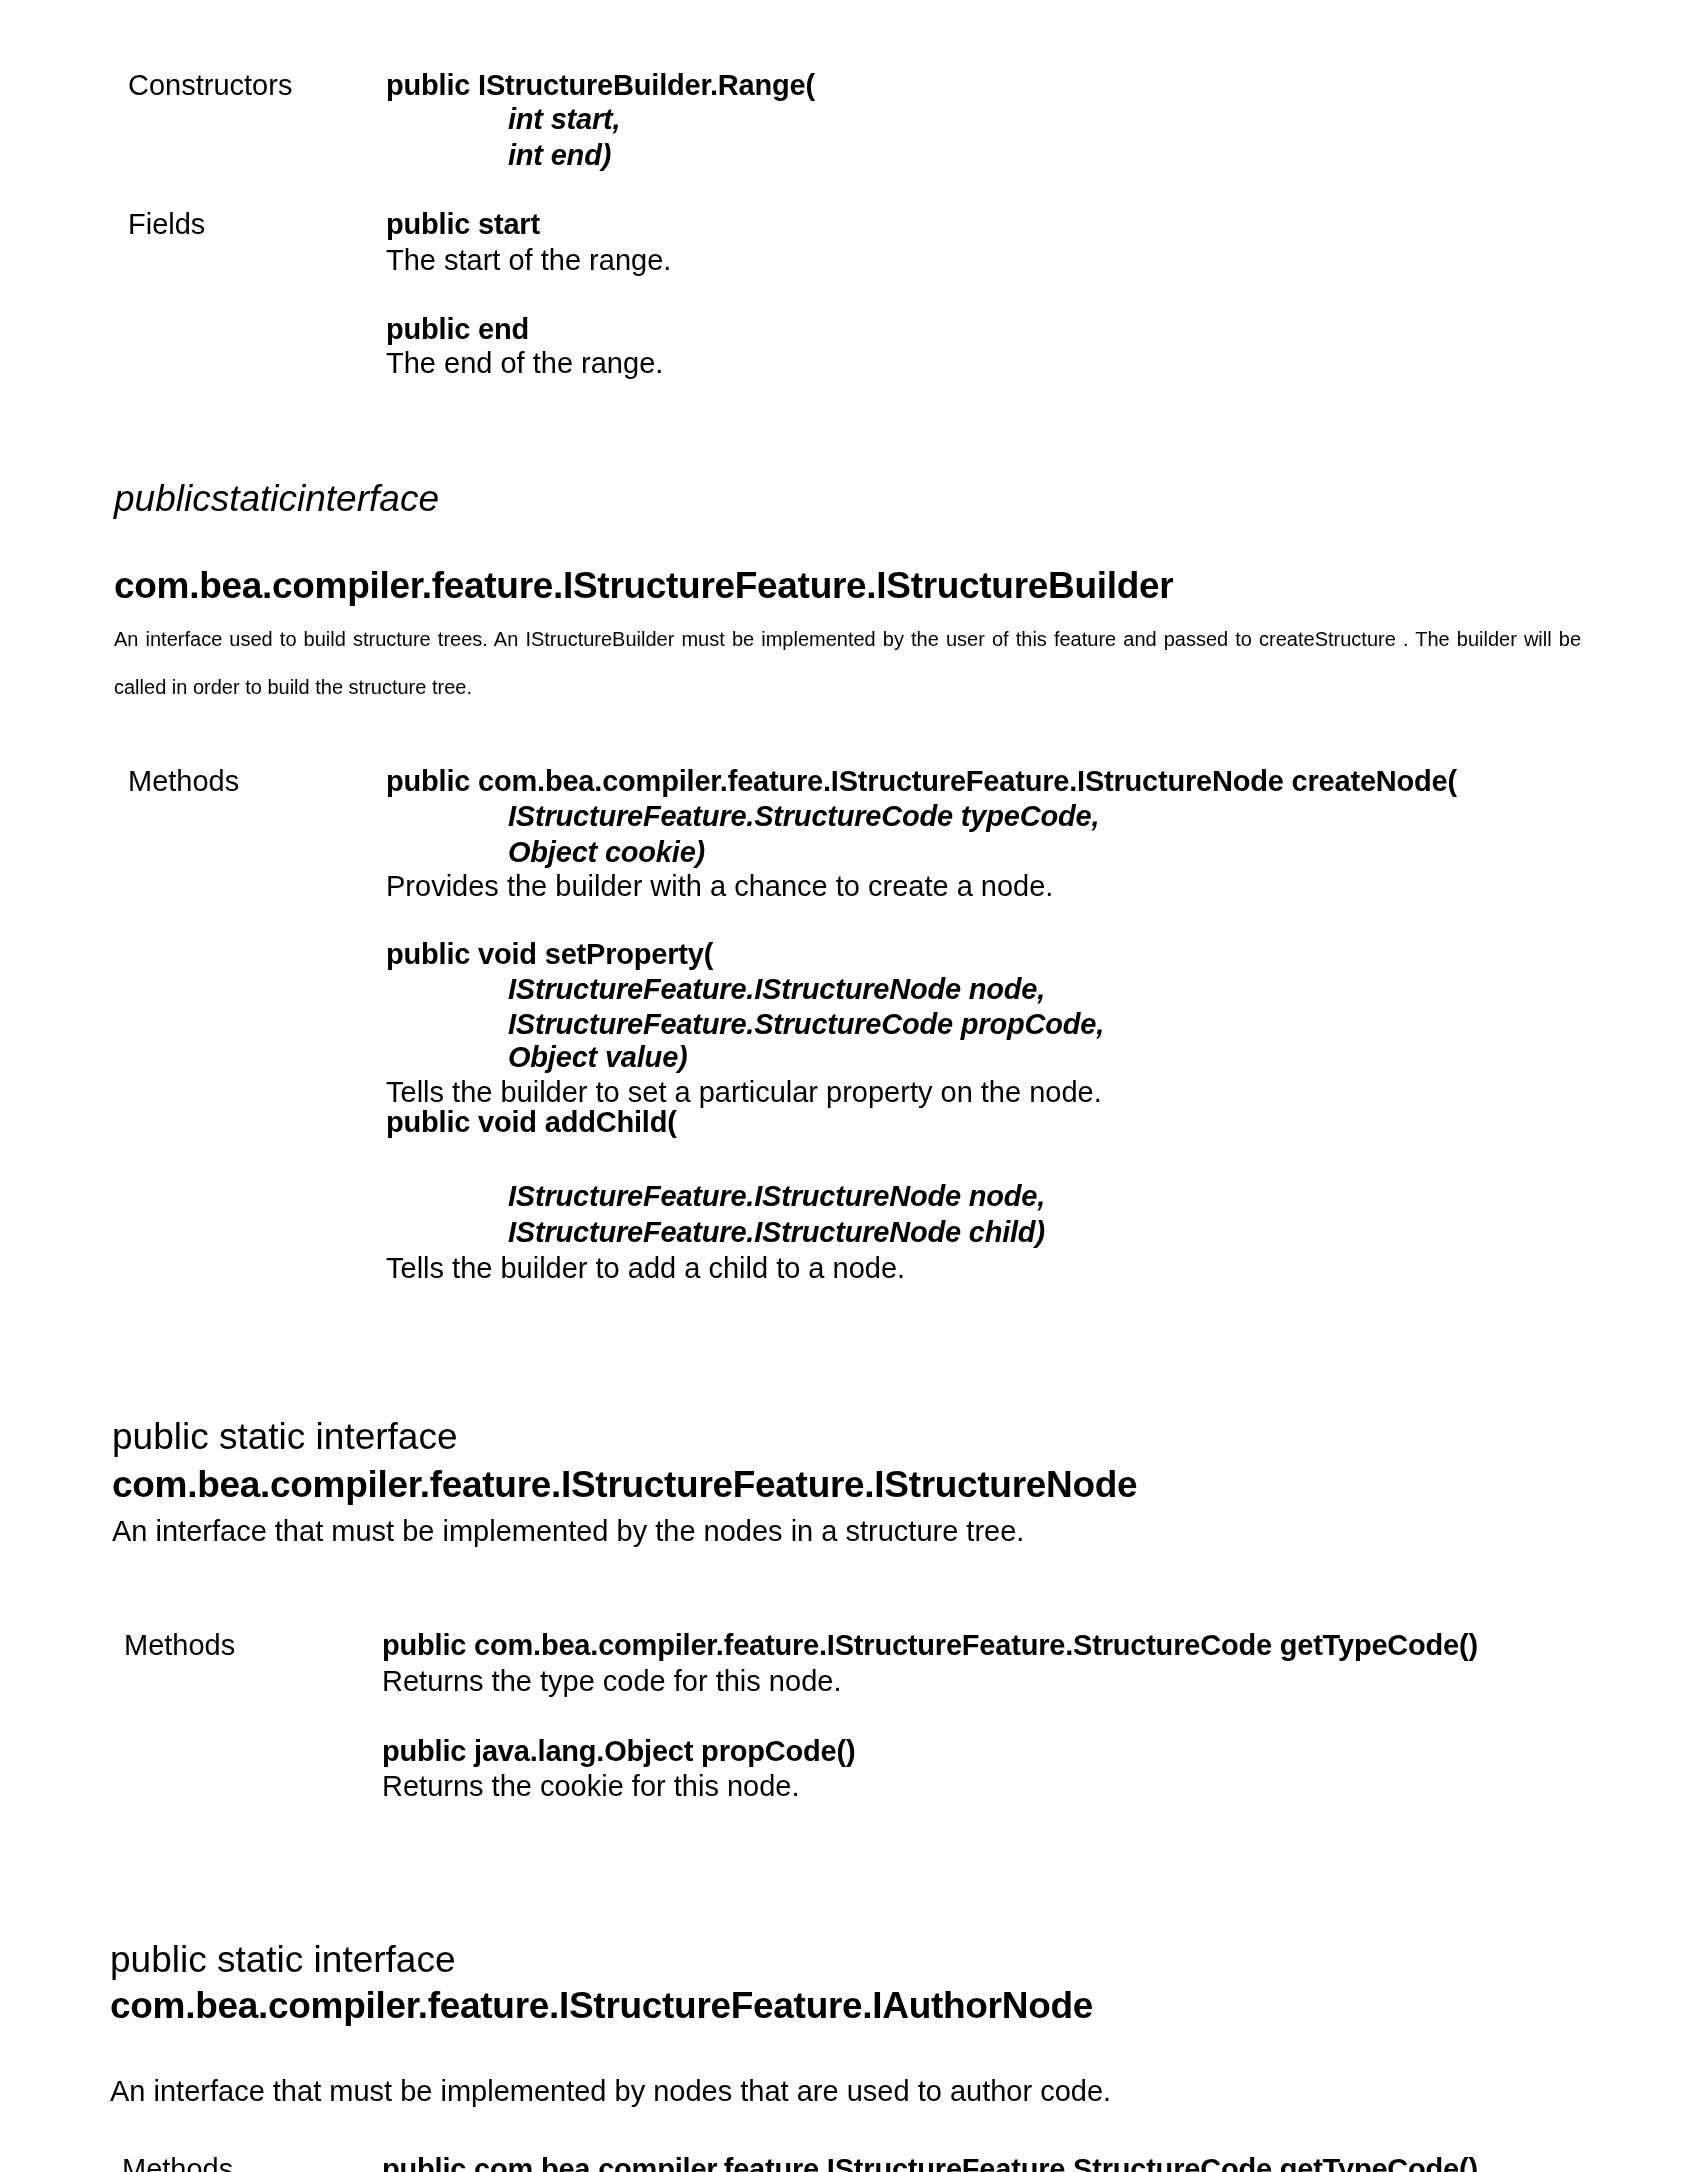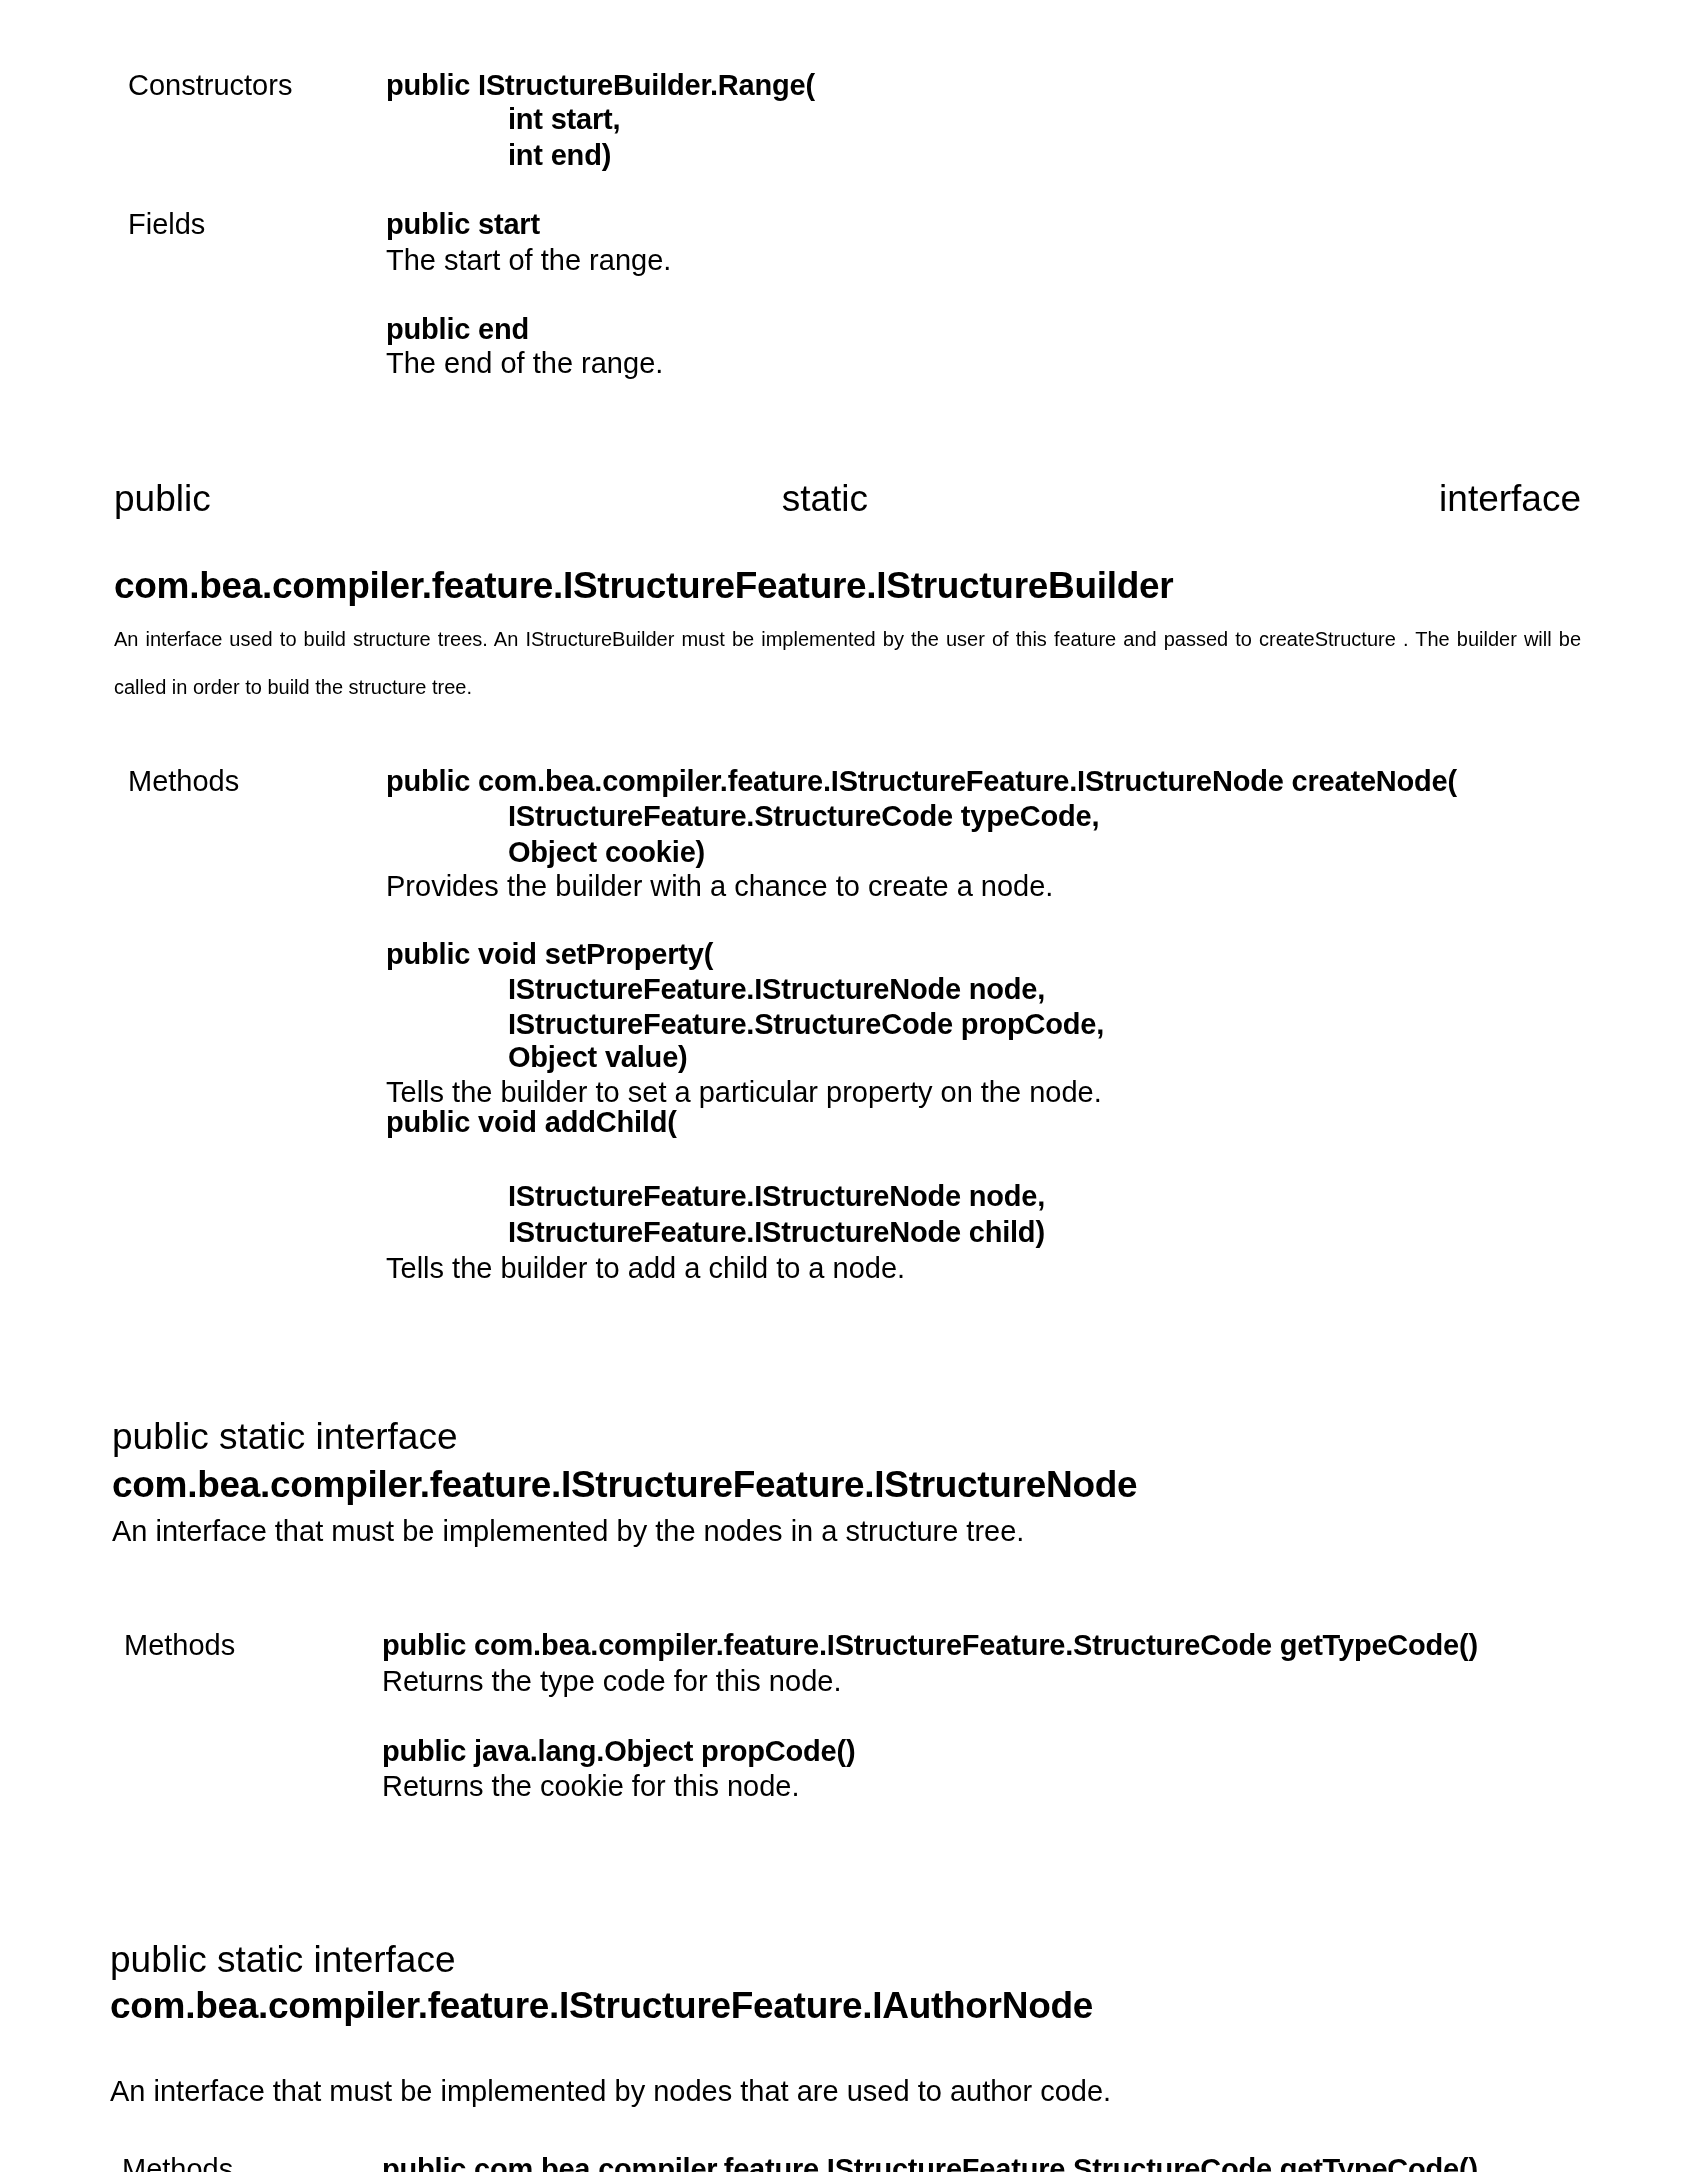--- a/index.html
+++ b/index.html
@@ -7,28 +7,28 @@
     width: 1705px; height: 2172px; position: relative; overflow: hidden;
     font-family: "Liberation Sans", sans-serif; color: #000000;
   }
   .abs { position: absolute; white-space: nowrap; line-height: 1; margin-top: 39px; }
   .lbl { font-size: 29px; font-weight: normal; left: 128px; }
   .code { font-size: 29px; font-weight: bold; letter-spacing: -0.2px; }
   .txt { font-size: 29px; font-weight: normal; }
   .h-light { font-size: 37px; font-weight: normal; }
   .h-bold { font-size: 37px; font-weight: bold; letter-spacing: -0.3px; }
   .c1 { left: 386px; }
-  .c2 { left: 508px; }
+  .c2 { left: 508px; font-style: italic; }
   .para {
     position: absolute; left: 114px; width: 1467px;
     font-size: 20px; line-height: 48px; text-align: justify;
   }
   .spread {
     position: absolute; left: 114px; width: 1467px; top: 480px;
-    display: flex; justify-content: space-between; font-size: 37px; line-height: 1;
+    display: flex; justify-content: flex-start; font-size: 37px; line-height: 1; font-style: italic;
   }
 </style>
 </head>
 <body>
 
 <div>
   <div class="abs lbl" style="top:32px">Constructors</div>
   <div class="abs code c1" style="top:32px">public IStructureBuilder.Range(</div>
   <div class="abs code c2" style="top:66px">int start,</div>
   <div class="abs code c2" style="top:102px">int end)</div>

